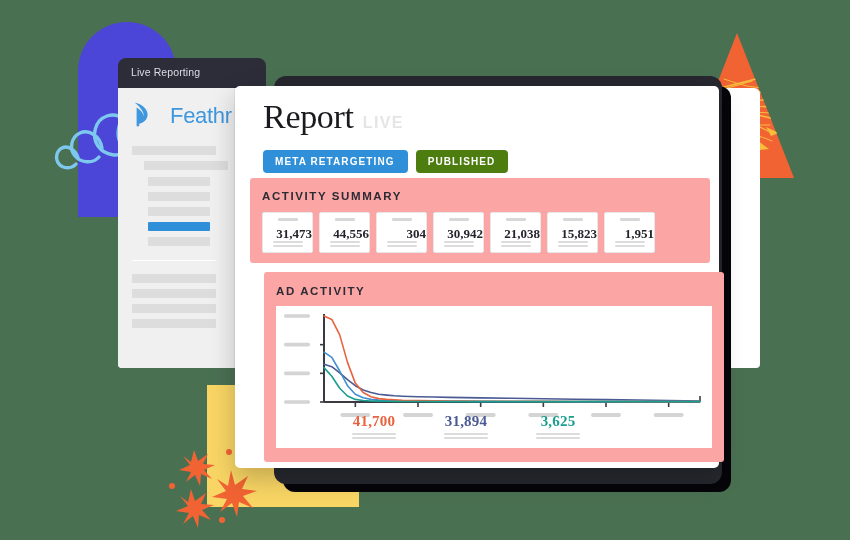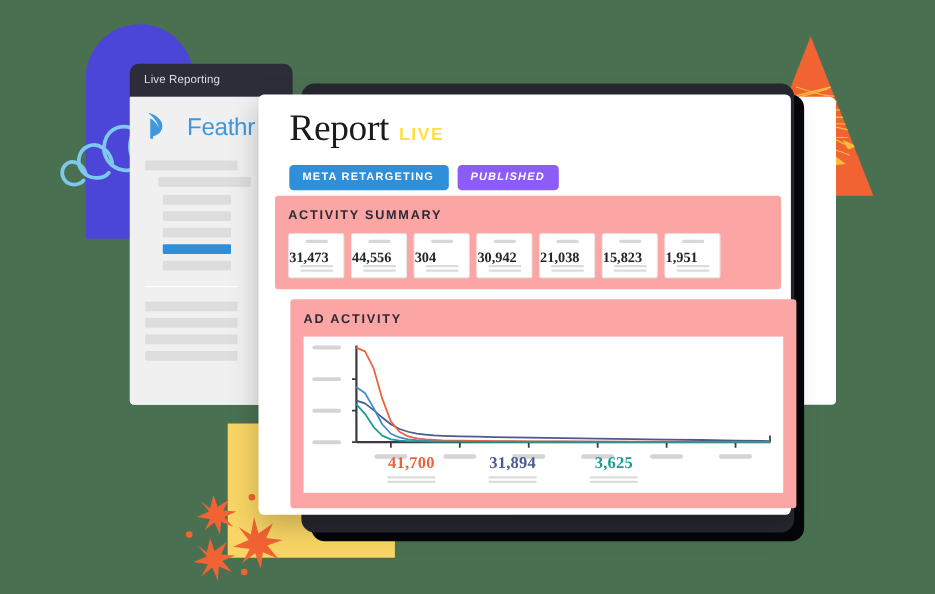--- a/index.html
+++ b/index.html
@@ -187,21 +187,21 @@
   .report-title {
     font-family: "Liberation Serif", serif;
     font-size: 34px;
     color: #1b1b1f;
     letter-spacing: -.3px;
     line-height: 1;
     display: inline-block;
     vertical-align: baseline;
   }
   .report-live {
-    color: #fde047;
+    color: #e5e5e5;
     font-size: 16px;
     font-weight: bold;
     letter-spacing: 1.4px;
     margin-left: 9px;
     display: inline-block;
     vertical-align: baseline;
   }
   .badges {
     position: absolute;
     left: 263px;
@@ -212,21 +212,21 @@
   .badge {
     color: #fff;
     font-size: 10px;
     font-weight: bold;
     letter-spacing: 1.1px;
     padding: 6px 13px 6px 12px;
     border-radius: 4px;
     white-space: nowrap;
   }
   .badge.meta { background: #2f8fd8; }
-  .badge.published { background: #8b5cf6; font-style: italic; }
+  .badge.published { background: #4d7c0f; }
 
   
   .panel {
     position: absolute;
     background: #fca5a5;
     border-radius: 3px;
   }
   .panel-title {
     color: #2b2b33;
     font-size: 11.5px;
@@ -253,21 +253,21 @@
   }
   .stat-card {
     background: #ffffff;
     border: 1px solid #e8e8ea;
     border-radius: 2px;
     width: 49px;
     height: 39px;
     position: relative;
     display: flex;
     align-items: center;
-    justify-content: flex-start;
+    justify-content: flex-end;
   }
   .stat-card .cap {
     position: absolute;
     top: 5px;
     left: 50%;
     transform: translateX(-50%);
     width: 20px;
     height: 3px;
     background: #d8d8d8;
     border-radius: 1px;

